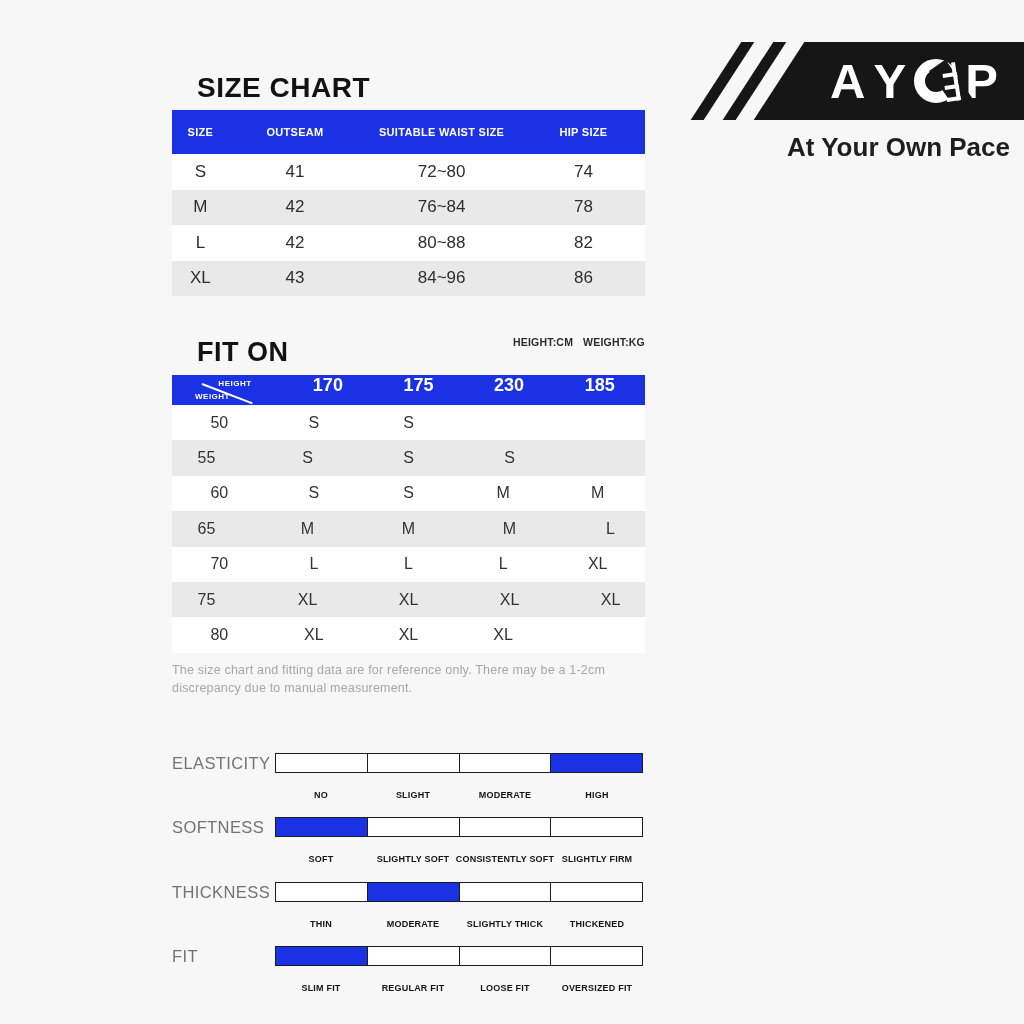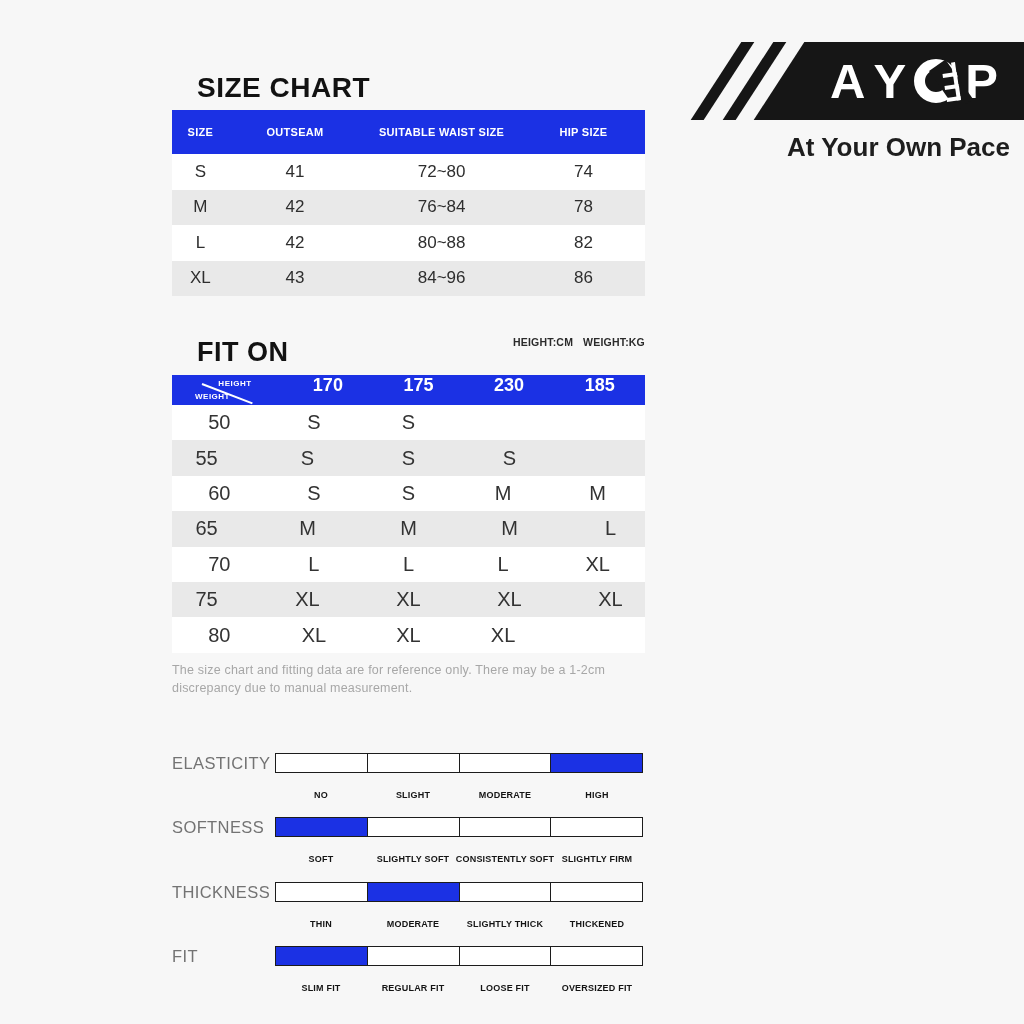--- a/index.html
+++ b/index.html
@@ -51,21 +51,21 @@
 
   
   .fit-table{position:absolute;left:172px;top:375px;width:473px;}
   .ft-head{display:flex;height:30px;background:var(--accent);color:#fff;gap:20px;}
   .ft-corner{position:relative;width:20%;height:100%;}
   .c-top{position:absolute;right:11px;top:4px;font-size:8px;font-weight:700;letter-spacing:.5px;}
   .c-bot{position:absolute;left:7px;bottom:4px;font-size:8px;font-weight:700;letter-spacing:.5px;margin-left:16px;}
   .c-line{position:absolute;left:30px;top:8px;width:54px;height:2px;background:#fff;transform:rotate(21deg);transform-origin:left center;}
   .ft-head-cols{display:flex;width:80%;height:100%;align-items:flex-start;font-size:18px;font-weight:600;}
   .ft-head-cols .ft-cell{width:25%;text-align:center;}
-  .ft-row{display:flex;height:35.4px;align-items:center;background:#fff;font-size:20px;color:#333;}
+  .ft-row{display:flex;height:35.4px;align-items:center;background:#fff;font-size:16px;color:#333;}
   .ft-row.alt{background:var(--row-alt);gap:32px;}
   .ft-row .ft-cell{width:20%;text-align:center;}
 
   
   .disclaimer{position:absolute;left:172px;top:661px;width:473px;margin:0;font-size:12.5px;line-height:18px;color:#a7a7a7;letter-spacing:.2px;}
 
   
   .attr-row{position:absolute;left:172px;width:473px;height:52px;}
   .attr-name{position:absolute;left:0;top:0;height:20px;line-height:20px;font-size:16.5px;letter-spacing:.4px;color:#737373;}
   .attr-bar{position:absolute;left:103px;top:0;width:368px;height:20px;display:flex;box-sizing:border-box;}

